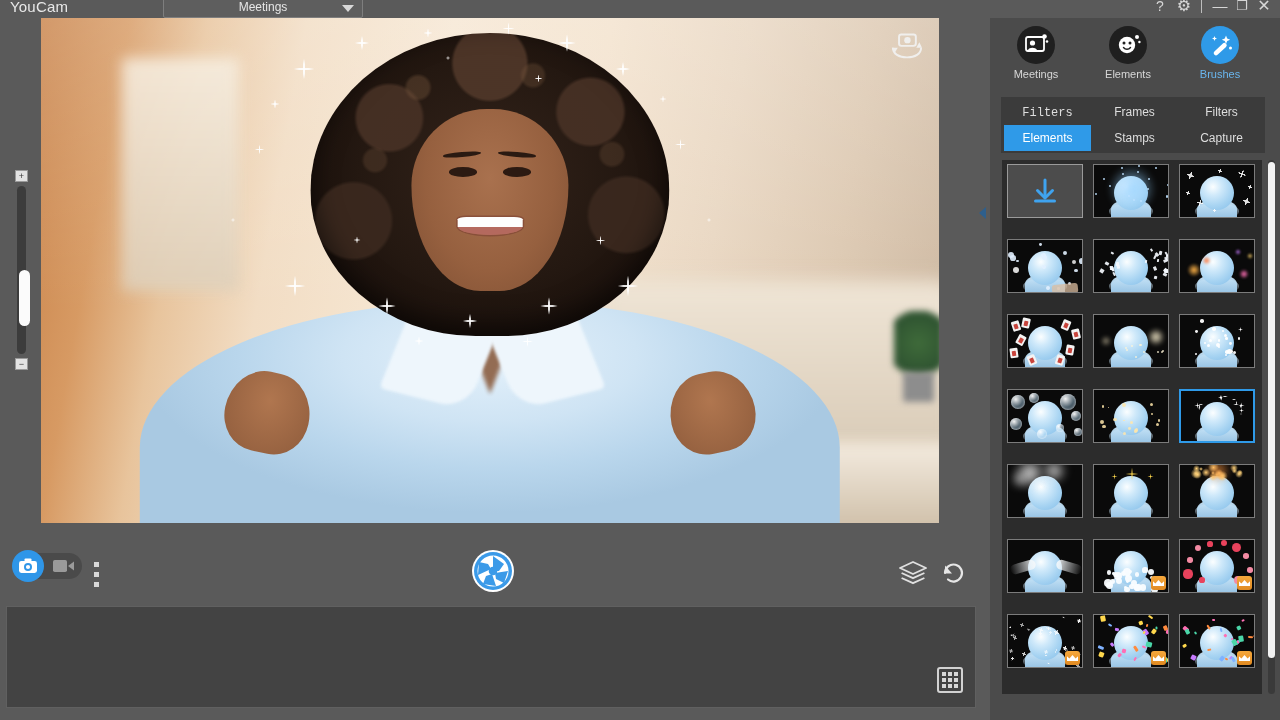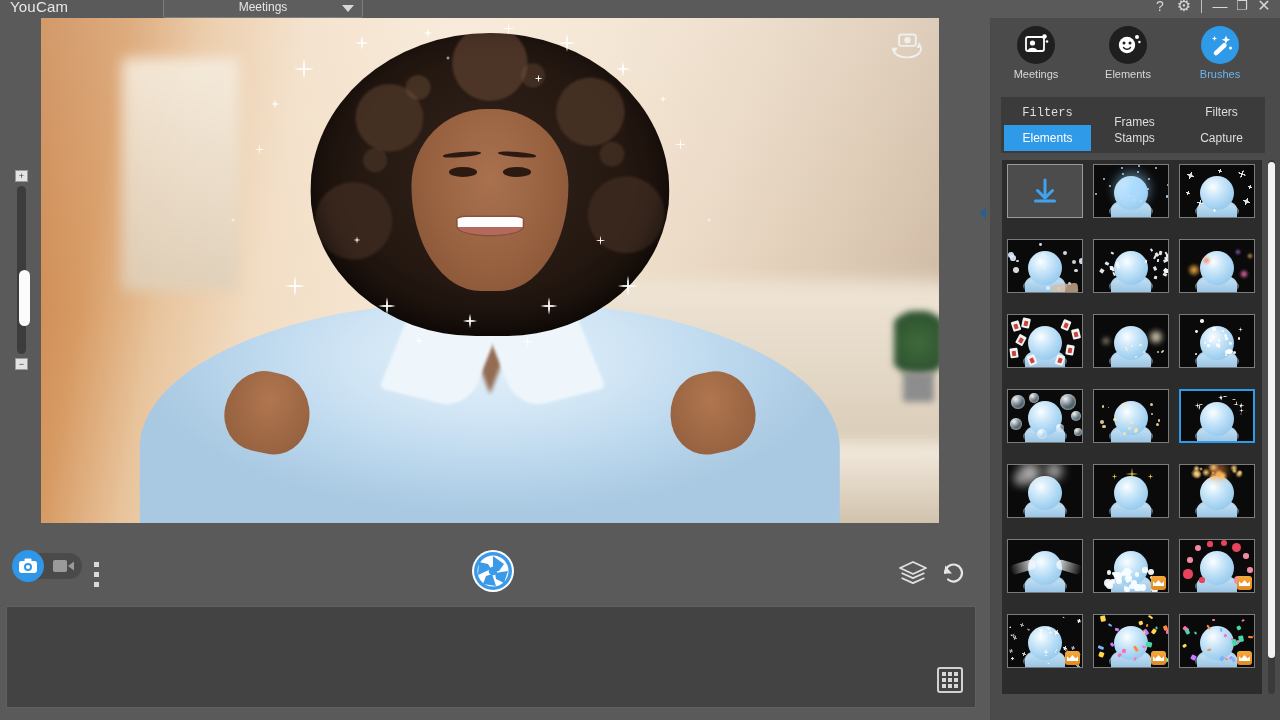--- a/index.html
+++ b/index.html
@@ -265,21 +265,21 @@
   #subtab-box {
     position: absolute; left: 1001px; top: 97px; width: 264px; height: 56px;
     background: #3b3b3b;
   }
   .stab {
     position: absolute; width: 87px; height: 26px; line-height: 26px;
     text-align: center; font-size: 12px; color: #dedede; cursor: pointer;
   }
   .stab.active { background: #2f9ae8; color: #fff; }
   #stab-filters   { left: 3px;  top: 3px; font-family: Liberation Mono, monospace; }
-  #stab-frames    { left: 90px; top: 12px; }
+  #stab-frames    { left: 90px; top: 2px; }
   #stab-scenes    { left: 177px;top: 2px; }
   #stab-particles { left: 3px;  top: 28px; }
   #stab-brushes   { left: 90px; top: 28px; }
   #stab-stamps    { left: 177px;top: 28px; }
 
   #effects-grid {
     position: absolute; left: 1002px; top: 160px; width: 260px; height: 534px;
     background: #2c2c2c; overflow: hidden;
   }
   .cell {

